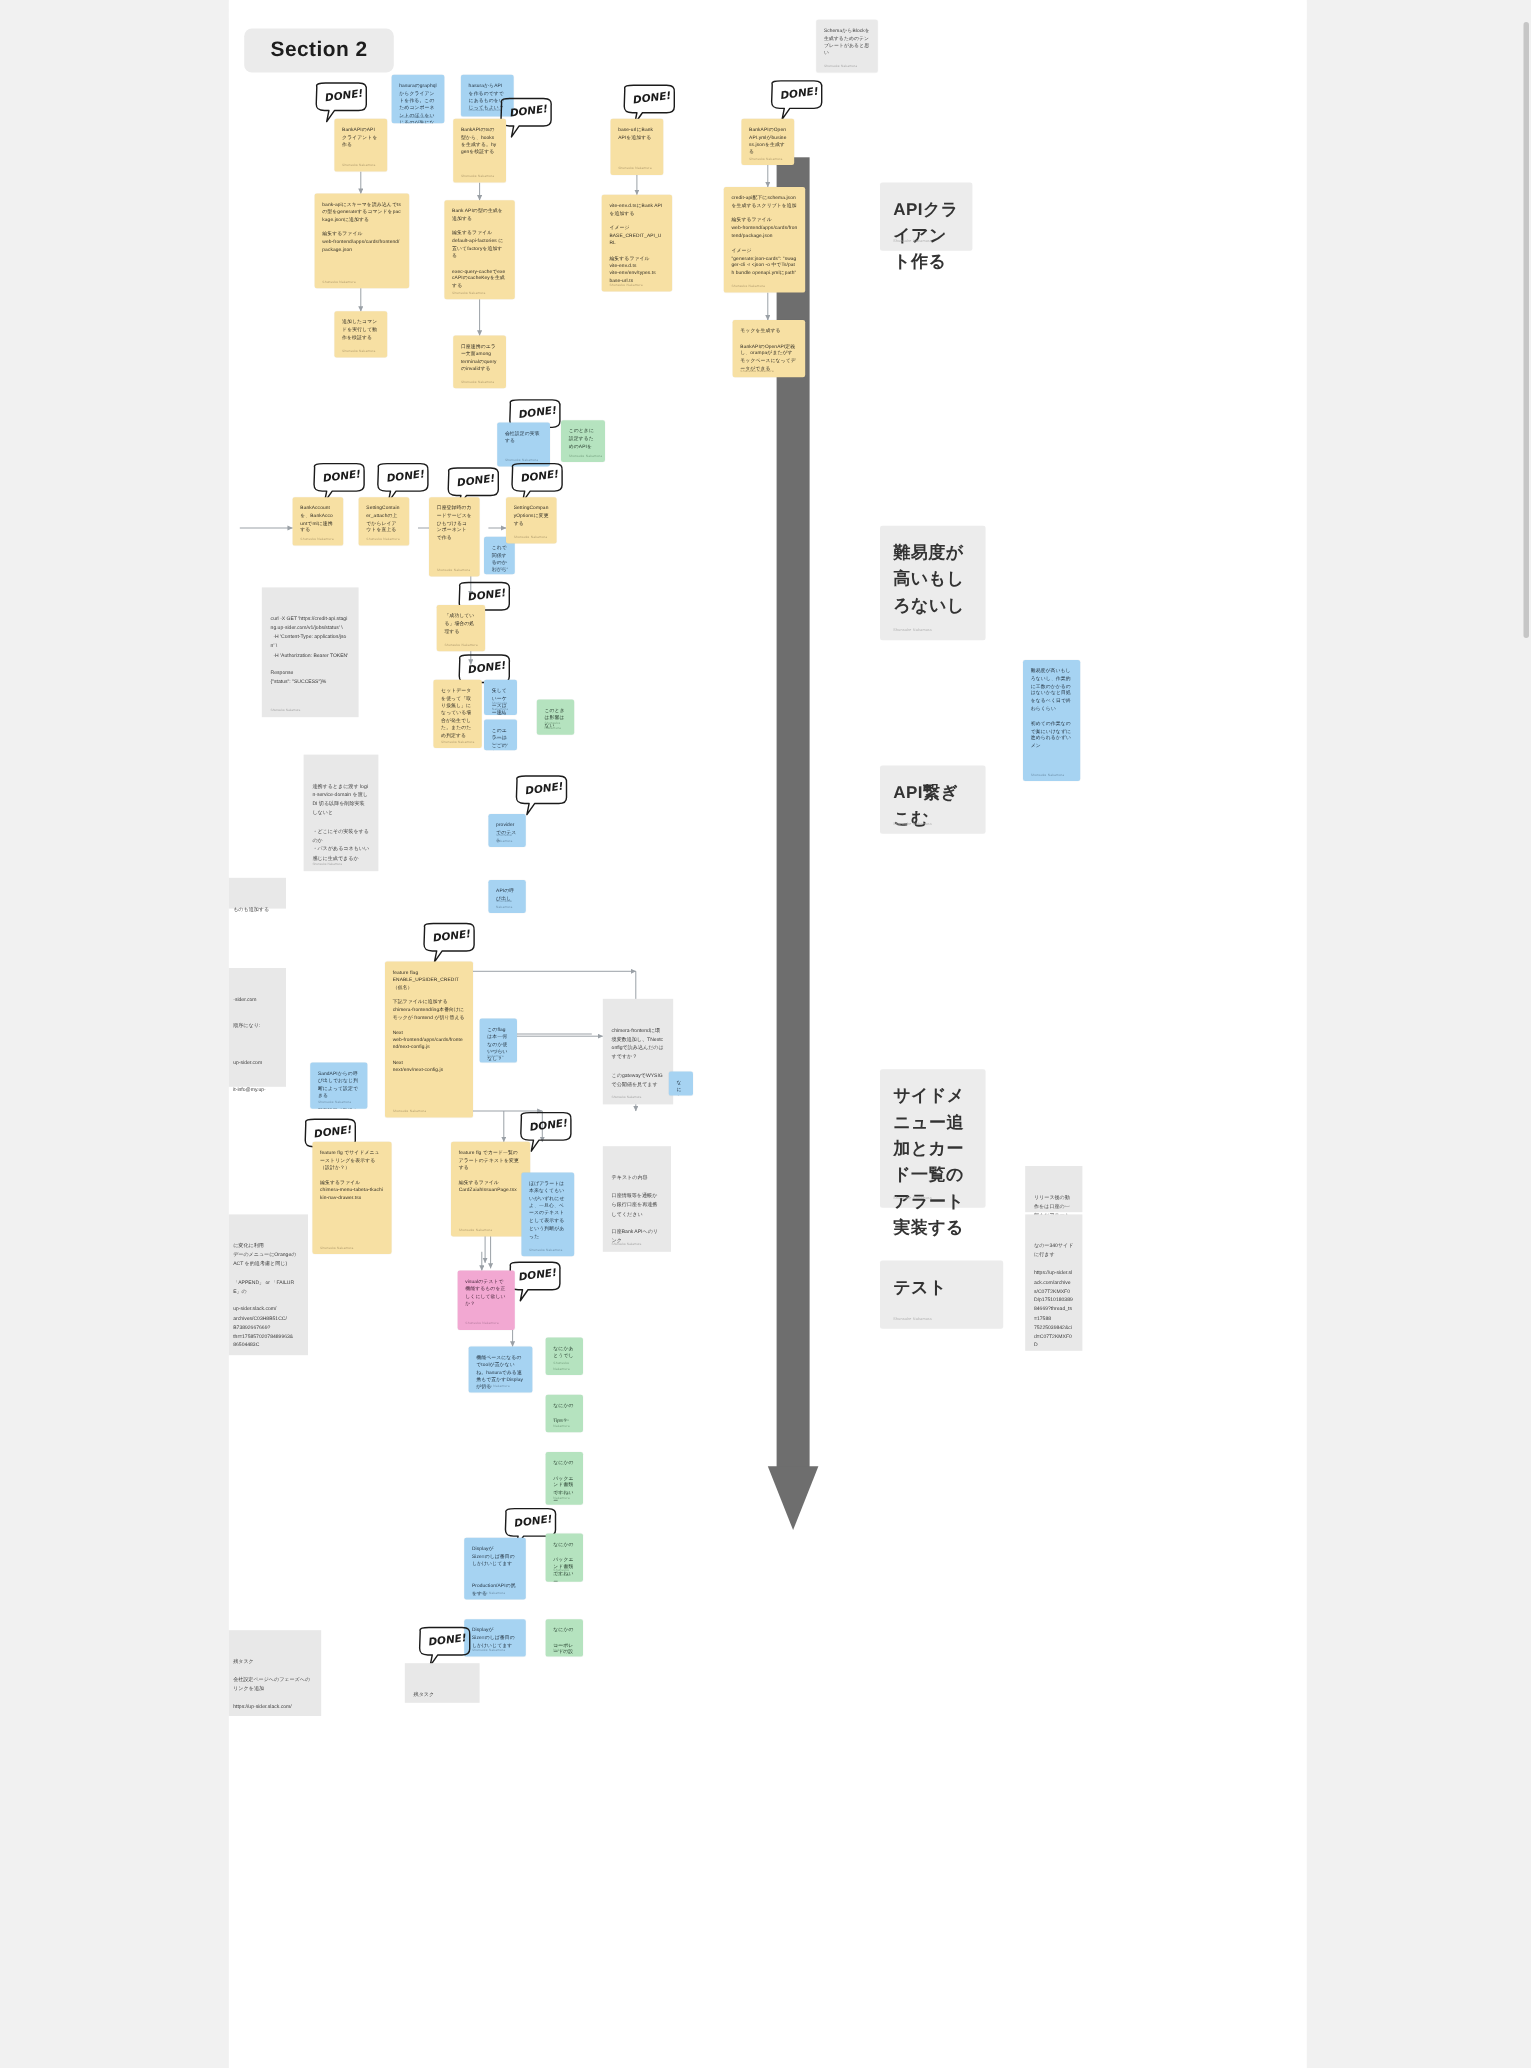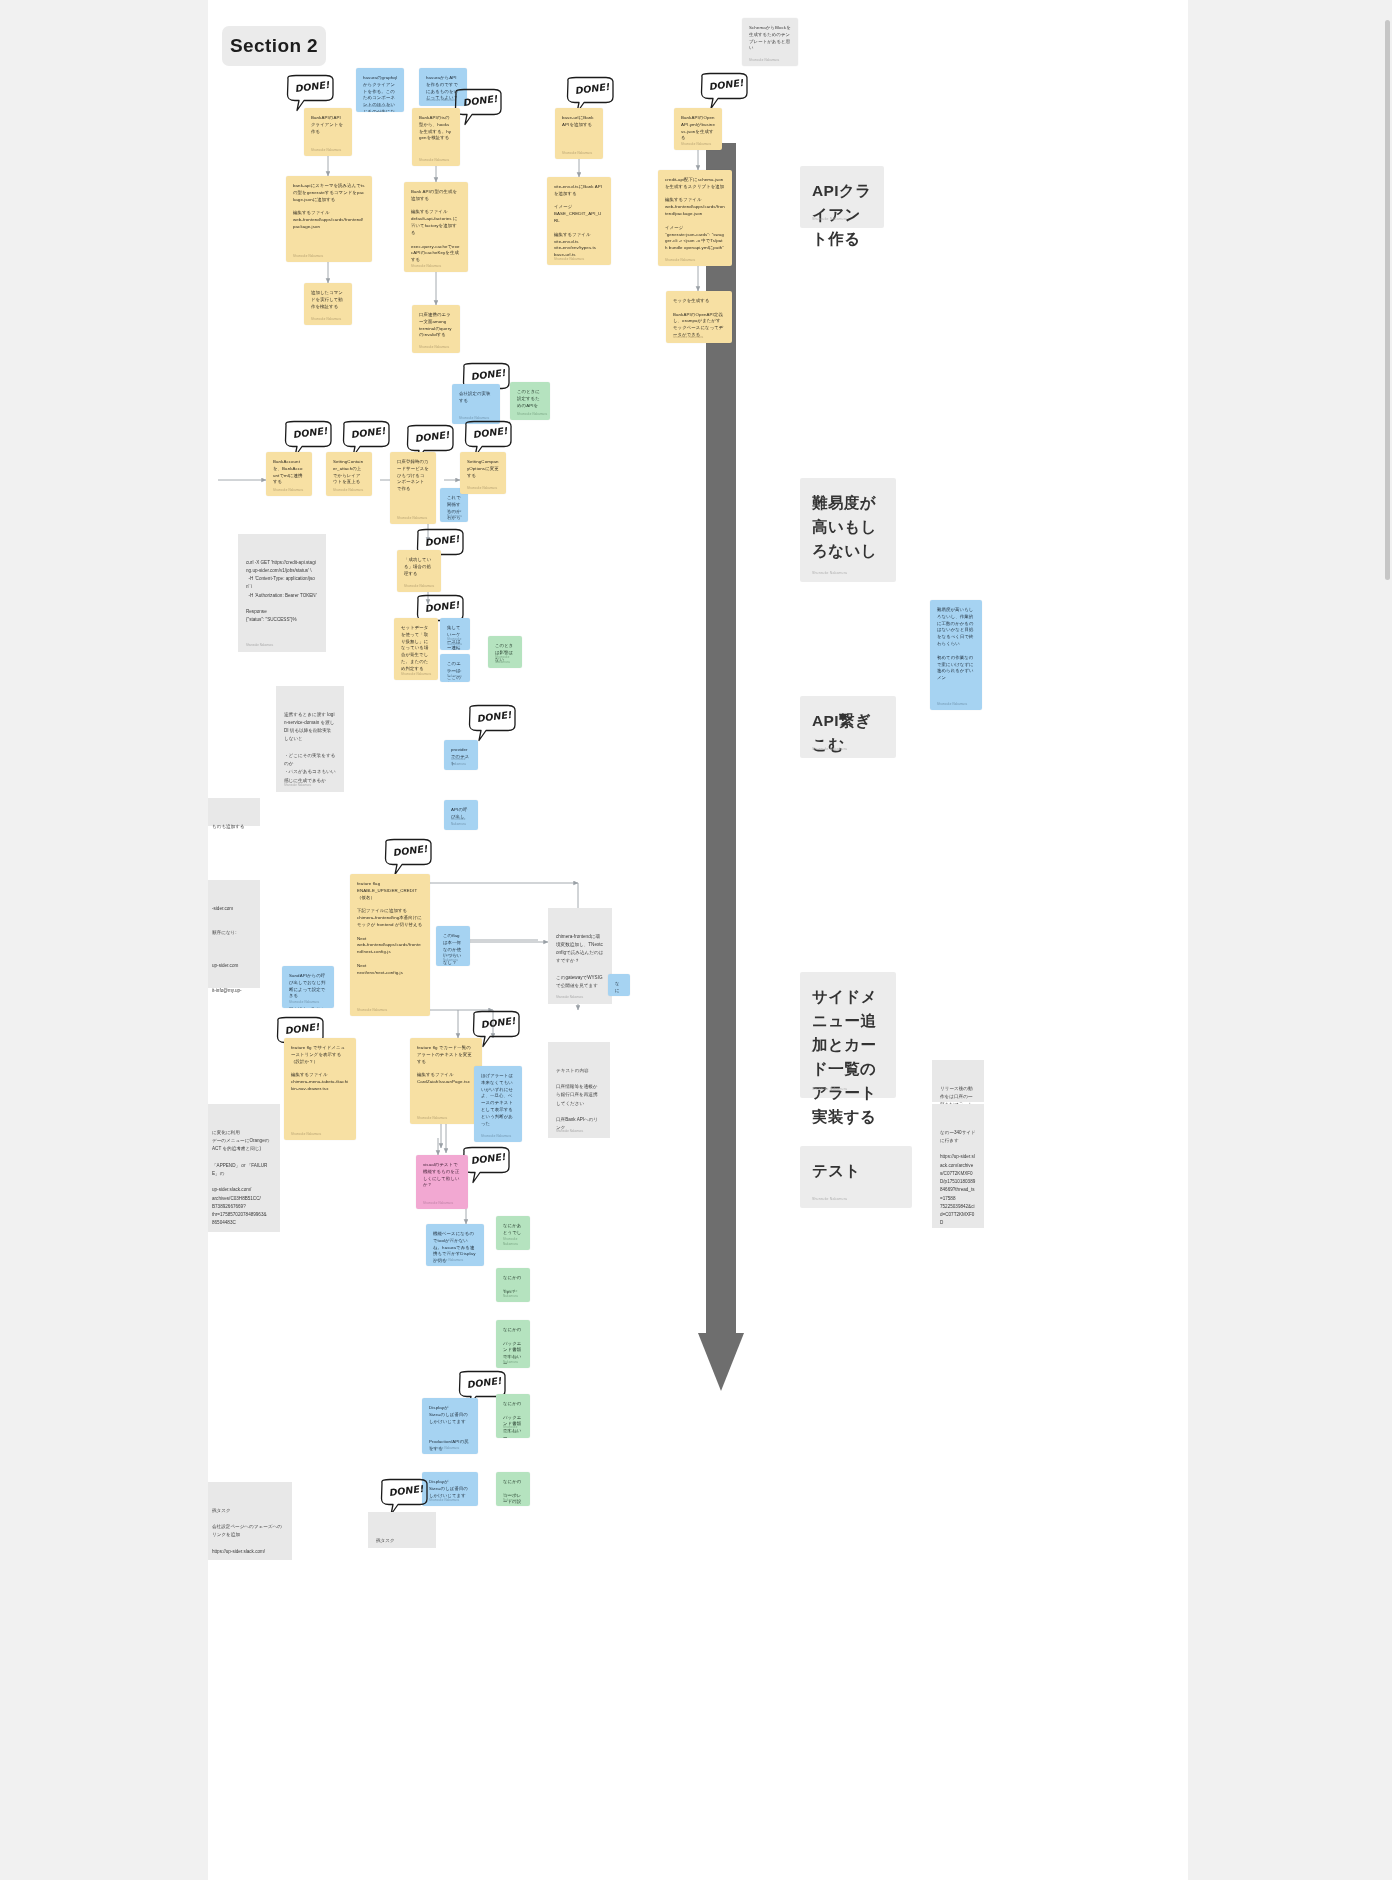--- a/index.html
+++ b/index.html
@@ -67,21 +67,21 @@
   .s-green  { background:#b5e3bf; color:#1f3326; }
   .s-green .author { color:#7aa684; }
   .s-pink   { background:#f2a8d2; color:#3a1e30; }
   .s-pink .author { color:#b97ea1; }
   .s-gray   { background:#e9e9e9; color:#3a3a3a; }
   .s-gray .author { color:#a8a8a8; }
 
   
   .section-chip {
     background:#ebebeb; border-radius:7px;
-    padding:9px 8px; font-size:19px; font-weight:bold;
+    padding:9px 24px; font-size:19px; font-weight:bold;
     color:#1d1d1d; letter-spacing:.4px;
   }
 
   
   .phase {
     background:#ececec; border-radius:2px;
     padding:13px 12px 18px 12px;
     font-size:15.5px; font-weight:bold; line-height:1.55;
     color:#333; letter-spacing:.4px;
   }

